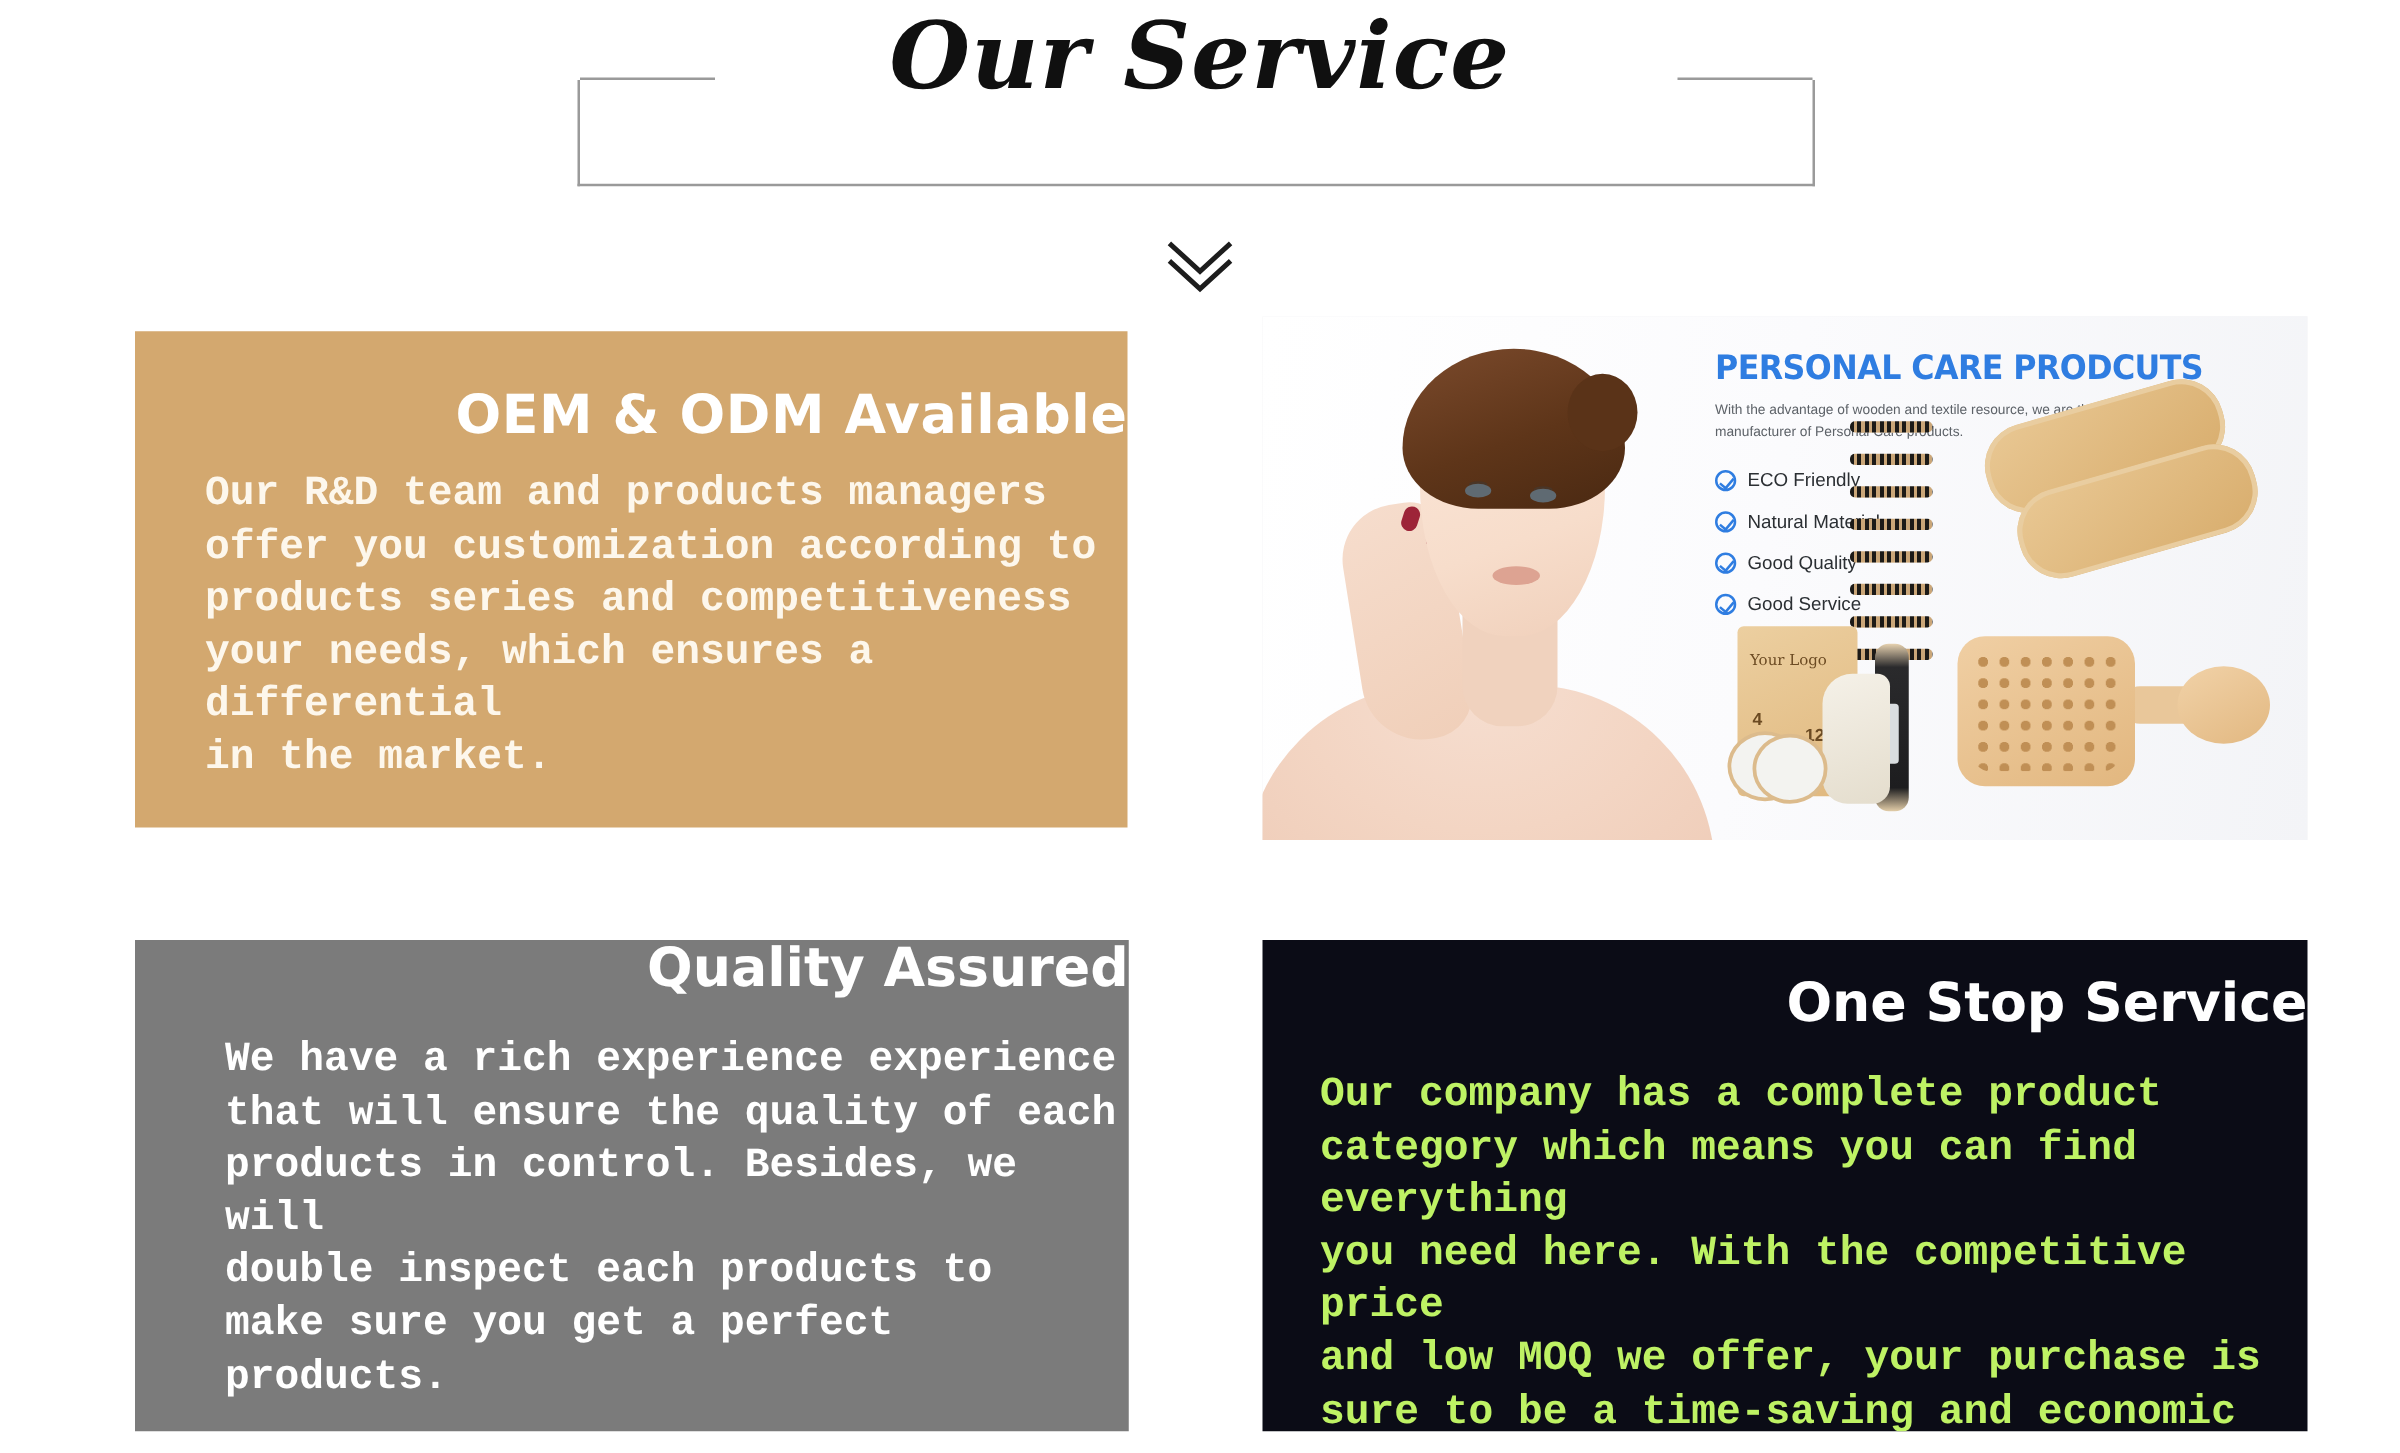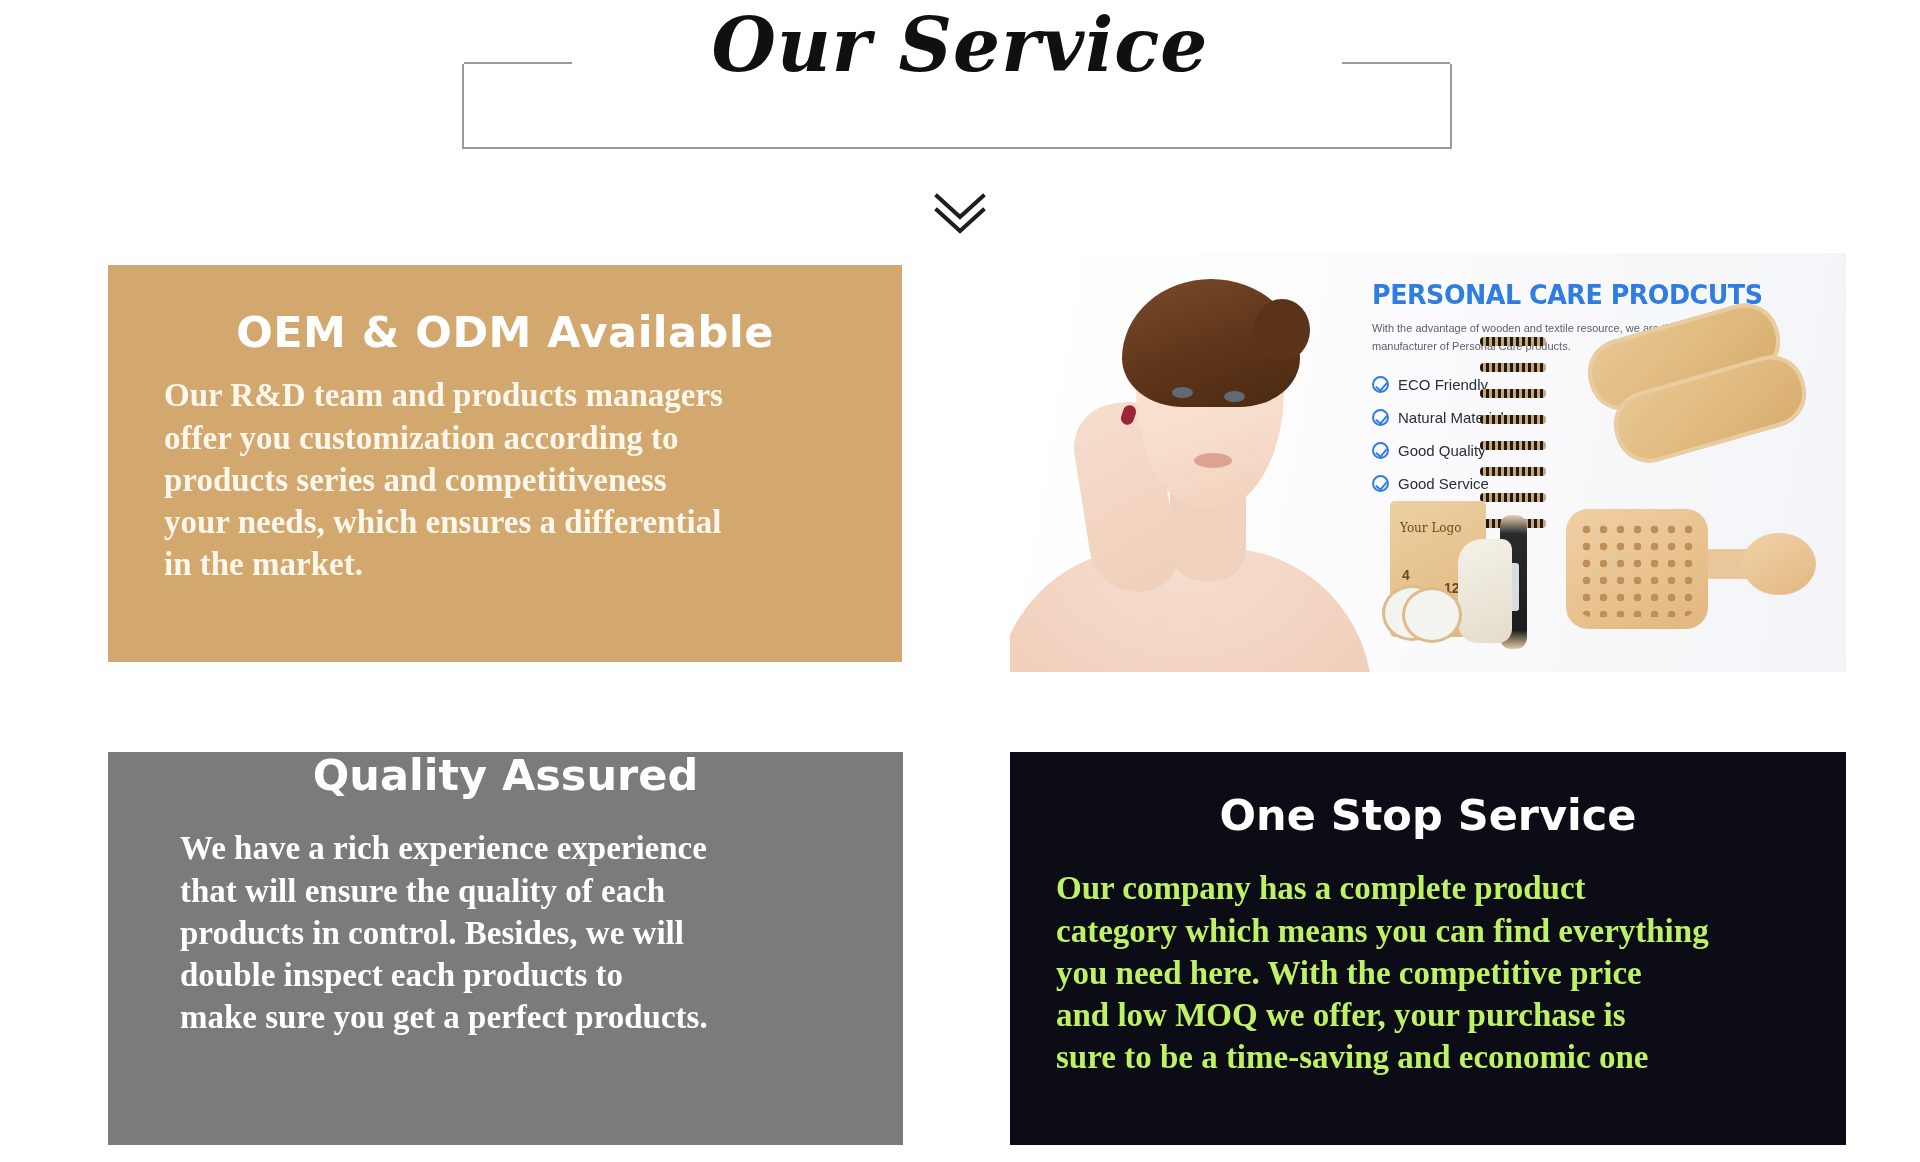--- a/index.html
+++ b/index.html
@@ -101,26 +101,26 @@
     left: 1010px; top: 752px;
     width: 836px; height: 393px;
     background: #0b0c16;
   }
 
   
   .panel-heading {
     font-family: "DejaVu Sans", "Liberation Sans", sans-serif;
     font-weight: 700;
     color: #ffffff;
-    text-align: center;
+    text-align: right;
     line-height: 1.1;
     white-space: nowrap;
   }
   .panel-body {
-    font-family: Liberation Serif, serif;
+    font-family: Liberation Mono, monospace;
     font-weight: 700;
     color: #fdfaf2;
     line-height: 1.28;
   }
   .panel-body p { margin: 0; }
 
   
   .panel-oem .panel-heading {
     margin-top: 44px;
     font-size: 43px;
@@ -137,21 +137,21 @@
     font-size: 43px;
   }
   .panel-quality .panel-body {
     margin: 28px 0 0 72px;
     font-size: 33px;
     color: #ffffff;
   }
 
   
   .panel-onestop .panel-heading {
-    margin-top: 40px;
+    margin-top: 28px;
     font-size: 43px;
   }
   .panel-onestop .panel-body {
     margin: 28px 0 0 46px;
     font-size: 33px;
     color: #bef264;
   }
 
   
   .promo {

